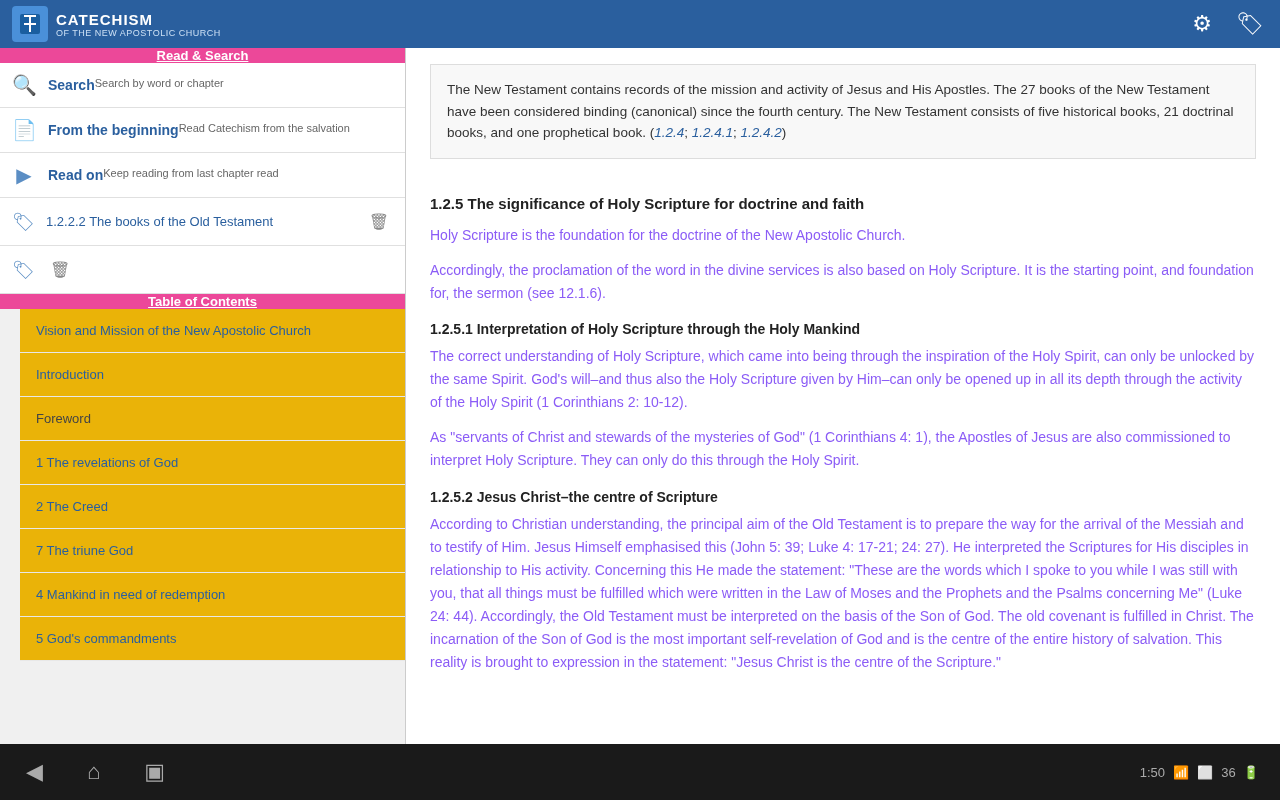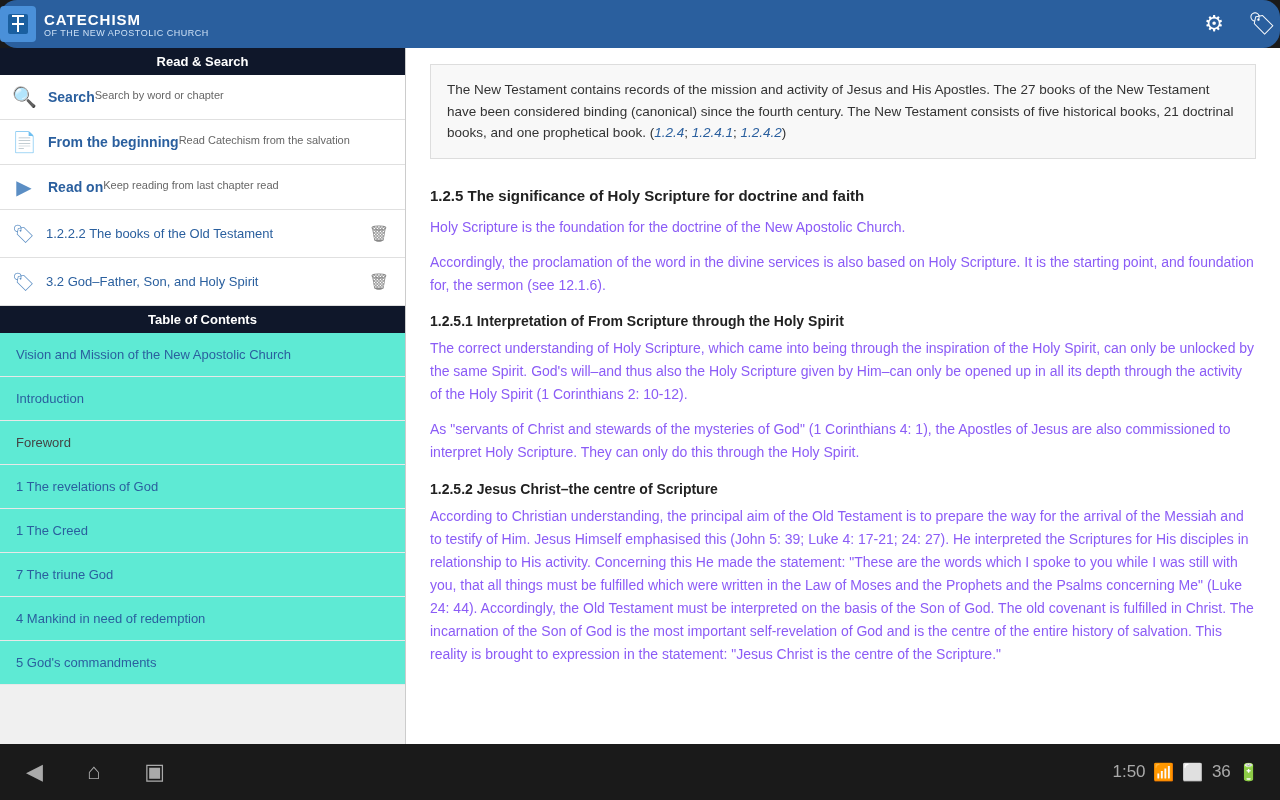--- a/index.html
+++ b/index.html
@@ -5,23 +5,22 @@
     * { box-sizing: border-box; margin: 0; padding: 0; }
     body { font-family: Arial, sans-serif; background: #1a1a1a; width: 1280px; height: 800px; overflow: hidden; display: flex; flex-direction: column; }
 
     
     .top-header {
       background: #2a5f9e;
       height: 48px;
       display: flex;
       align-items: center;
       justify-content: space-between;
-      padding: 0 0;
-      flex-shrink: 0;
-      border-radius: 17px;
+      padding: 0 12px;
+      flex-shrink: 0;
     }
     .header-logo {
       display: flex;
       align-items: center;
       gap: 8px;
     }
     .logo-icon {
       width: 36px;
       height: 36px;
       background: #4a90d9;
@@ -73,27 +72,28 @@
       background: #f0f0f0;
       display: flex;
       flex-direction: column;
       flex-shrink: 0;
       overflow-y: auto;
       border-right: 1px solid #ccc;
     }
 
     
     .section-header {
-      background: #0f172a;
+      background: #ec4899;
       color: white;
       text-align: center;
-      padding: 6px 0;
+      padding: 0 0;
       font-size: 13px;
       font-weight: bold;
       margin: 0;
+      text-decoration: underline;
     }
 
     
     .nav-item {
       display: flex;
       align-items: center;
       padding: 10px 12px;
       background: white;
       border-bottom: 1px solid #e0e0e0;
       cursor: pointer;
@@ -143,23 +143,24 @@
       font-size: 16px;
       cursor: pointer;
       padding: 4px;
     }
 
     
     .toc-item {
       display: flex;
       align-items: flex-start;
       padding: 14px 16px;
-      background: #5eead4;
+      background: #eab308;
       border-bottom: 1px solid #e8e8e8;
       cursor: pointer;
+      margin-left: 20px;
     }
     .toc-item-label {
       font-size: 13px;
       color: #2a5f9e;
       font-weight: 500;
     }
     .toc-item.secondary .toc-item-label { color: #444; }
 
     
     .right-panel {
@@ -167,21 +168,21 @@
       background: white;
       overflow-y: auto;
       padding: 16px 24px;
     }
 
     
     .content-intro {
       background: #f8f8f8;
       border: 1px solid #ddd;
       padding: 14px 16px;
-      margin-bottom: 28px;
+      margin-bottom: 36px;
       font-size: 13.5px;
       color: #333;
       line-height: 1.6;
     }
     .content-intro a { color: #2a5f9e; text-decoration: none; font-style: italic; }
 
     .content-heading {
       font-size: 15px;
       font-weight: bold;
       color: #222;
@@ -217,24 +218,24 @@
       gap: 32px;
     }
     .bottom-nav-icon {
       color: #aaa;
       font-size: 22px;
       cursor: pointer;
       padding: 6px;
     }
     .bottom-status {
       display: flex;
-      align-items: center;
+      align-items: flex-end;
       gap: 8px;
       color: #aaa;
-      font-size: 17px;
+      font-size: 13px;
     }
     .status-item {
       display: flex;
       align-items: center;
       gap: 2px;
     }
 
     
     .left-panel::-webkit-scrollbar { width: 4px; }
     .left-panel::-webkit-scrollbar-track { background: #e0e0e0; }
@@ -301,40 +302,39 @@
 
 
     <div class="bookmark-item">
       <div class="bookmark-icon">🏷</div>
       <span class="bookmark-label">1.2.2.2 The books of the Old Testament</span>
       <span class="delete-icon">🗑</span>
     </div>
 
     <div class="bookmark-item">
       <div class="bookmark-icon">🏷</div>
-      <span class="bookmark-label">3.2 God–Father, Son, and Holy Spirit</span>
       <span class="delete-icon">🗑</span>
     </div>
 
     <div class="section-header">Table of Contents</div>
 
     <div class="toc-item">
       <span class="toc-item-label">Vision and Mission of the New Apostolic Church</span>
     </div>
     <div class="toc-item">
       <span class="toc-item-label">Introduction</span>
     </div>
     <div class="toc-item secondary">
       <span class="toc-item-label">Foreword</span>
     </div>
     <div class="toc-item">
       <span class="toc-item-label">1 The revelations of God</span>
     </div>
     <div class="toc-item">
-      <span class="toc-item-label">1 The Creed</span>
+      <span class="toc-item-label">2 The Creed</span>
     </div>
     <div class="toc-item">
       <span class="toc-item-label">7 The triune God</span>
     </div>
     <div class="toc-item">
       <span class="toc-item-label">4 Mankind in need of redemption</span>
     </div>
     <div class="toc-item">
       <span class="toc-item-label">5 God's commandments</span>
     </div>
@@ -347,21 +347,21 @@
       <span>The New Testament contains records of the mission and activity of Jesus and His Apostles. The 27 books of the New Testament have been considered binding (canonical) since the fourth century. The New Testament consists of five historical books, 21 doctrinal books, and one prophetical book.</span>
       <span> (</span><a href="#">1.2.4</a><span>; </span><a href="#">1.2.4.1</a><span>; </span><a href="#">1.2.4.2</a><span>)</span>
     </div>
 
     <h2 class="content-heading">1.2.5 The significance of Holy Scripture for doctrine and faith</h2>
 
     <p class="content-paragraph">Holy Scripture is the foundation for the doctrine of the New Apostolic Church.</p>
 
     <p class="content-paragraph">Accordingly, the proclamation of the word in the divine services is also based on Holy Scripture. It is the starting point, and foundation for, the sermon (see 12.1.6).</p>
 
-    <h3 class="content-subheading">1.2.5.1 Interpretation of From Scripture through the Holy Spirit</h3>
+    <h3 class="content-subheading">1.2.5.1 Interpretation of Holy Scripture through the Holy Mankind</h3>
 
     <p class="content-paragraph">The correct understanding of Holy Scripture, which came into being through the inspiration of the Holy Spirit, can only be unlocked by the same Spirit. God's will–and thus also the Holy Scripture given by Him–can only be opened up in all its depth through the activity of the Holy Spirit (1 Corinthians 2: 10-12).</p>
 
     <p class="content-paragraph">As "servants of Christ and stewards of the mysteries of God" (1 Corinthians 4: 1), the Apostles of Jesus are also commissioned to interpret Holy Scripture. They can only do this through the Holy Spirit.</p>
 
     <h3 class="content-subheading">1.2.5.2 Jesus Christ–the centre of Scripture</h3>
 
     <p class="content-paragraph">According to Christian understanding, the principal aim of the Old Testament is to prepare the way for the arrival of the Messiah and to testify of Him. Jesus Himself emphasised this (John 5: 39; Luke 4: 17-21; 24: 27). He interpreted the Scriptures for His disciples in relationship to His activity. Concerning this He made the statement: "These are the words which I spoke to you while I was still with you, that all things must be fulfilled which were written in the Law of Moses and the Prophets and the Psalms concerning Me" (Luke 24: 44). Accordingly, the Old Testament must be interpreted on the basis of the Son of God. The old covenant is fulfilled in Christ. The incarnation of the Son of God is the most important self-revelation of God and is the centre of the entire history of salvation. This reality is brought to expression in the statement: "Jesus Christ is the centre of the Scripture."</p>
 
   </div>

